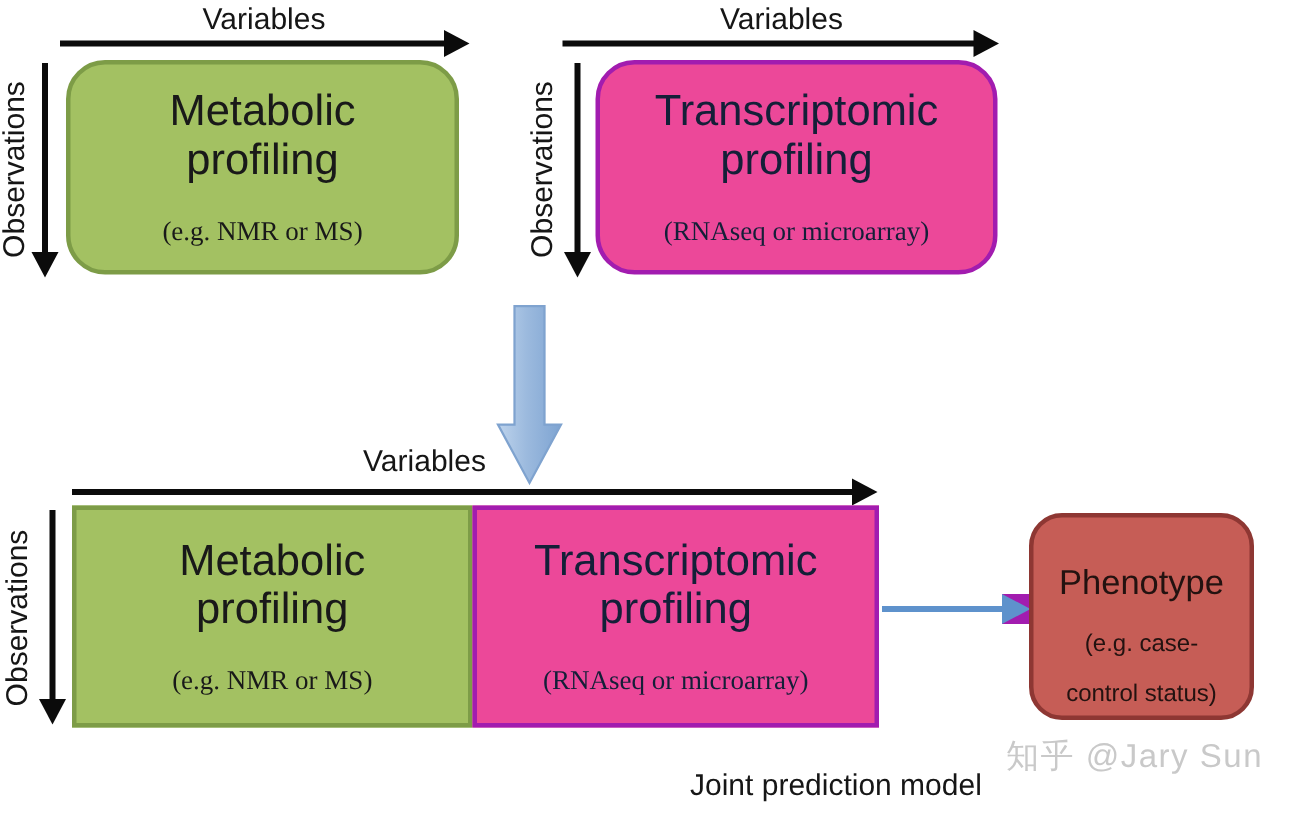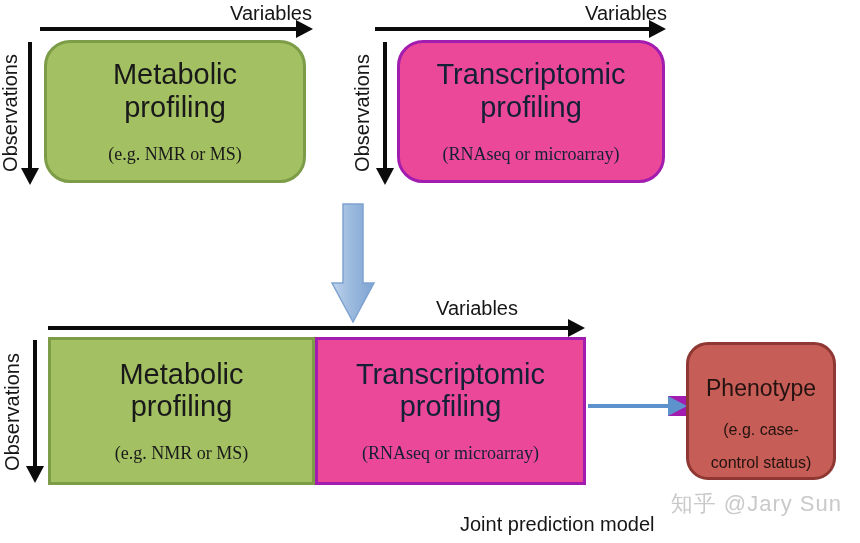--- a/index.html
+++ b/index.html
@@ -22,21 +22,21 @@
   #h-tl{left:40px;top:27px;width:258px;}   #h-tl-head{left:296px;top:20px;}
   #v-tl{left:28px;top:42px;height:127px;}  #v-tl-head{left:21px;top:168px;}
   #h-tr{left:375px;top:27px;width:276px;}  #h-tr-head{left:649px;top:20px;}
   #v-tr{left:383px;top:42px;height:127px;} #v-tr-head{left:376px;top:168px;}
   #h-b{left:48px;top:326px;width:522px;}   #h-b-head{left:568px;top:319px;}
   #v-b{left:33px;top:340px;height:127px;}  #v-b-head{left:26px;top:466px;}
   #pheno-line{left:588px;top:404px;width:82px;height:4px;}
   #pheno-head{left:668px;top:396px;}
   #big-arrow{position:absolute;left:330px;top:203px;}
   
-  .vars{position:absolute;text-align:right;font-size:20px;color:#161616;}
+  .vars{position:absolute;text-align:center;font-size:20px;color:#161616;}
   #var-tl{left:40px;top:2px;width:272px;}
   #var-tr{left:375px;top:2px;width:292px;}
   #var-b{left:48px;top:297px;width:470px;}
   .obs{position:absolute;width:150px;height:22px;text-align:center;
     transform:rotate(-90deg);font-size:20px;color:#161616;}
   #obs-tl{left:-65px;top:102px;}
   #obs-tr{left:287px;top:102px;}
   #obs-b{left:-63px;top:401px;}
   #concat-label{position:absolute;left:385px;top:252px;font-size:20px;color:#161616;}
   #caption{position:absolute;left:460px;top:513px;width:360px;text-align:left;font-size:20px;color:#161616;}

